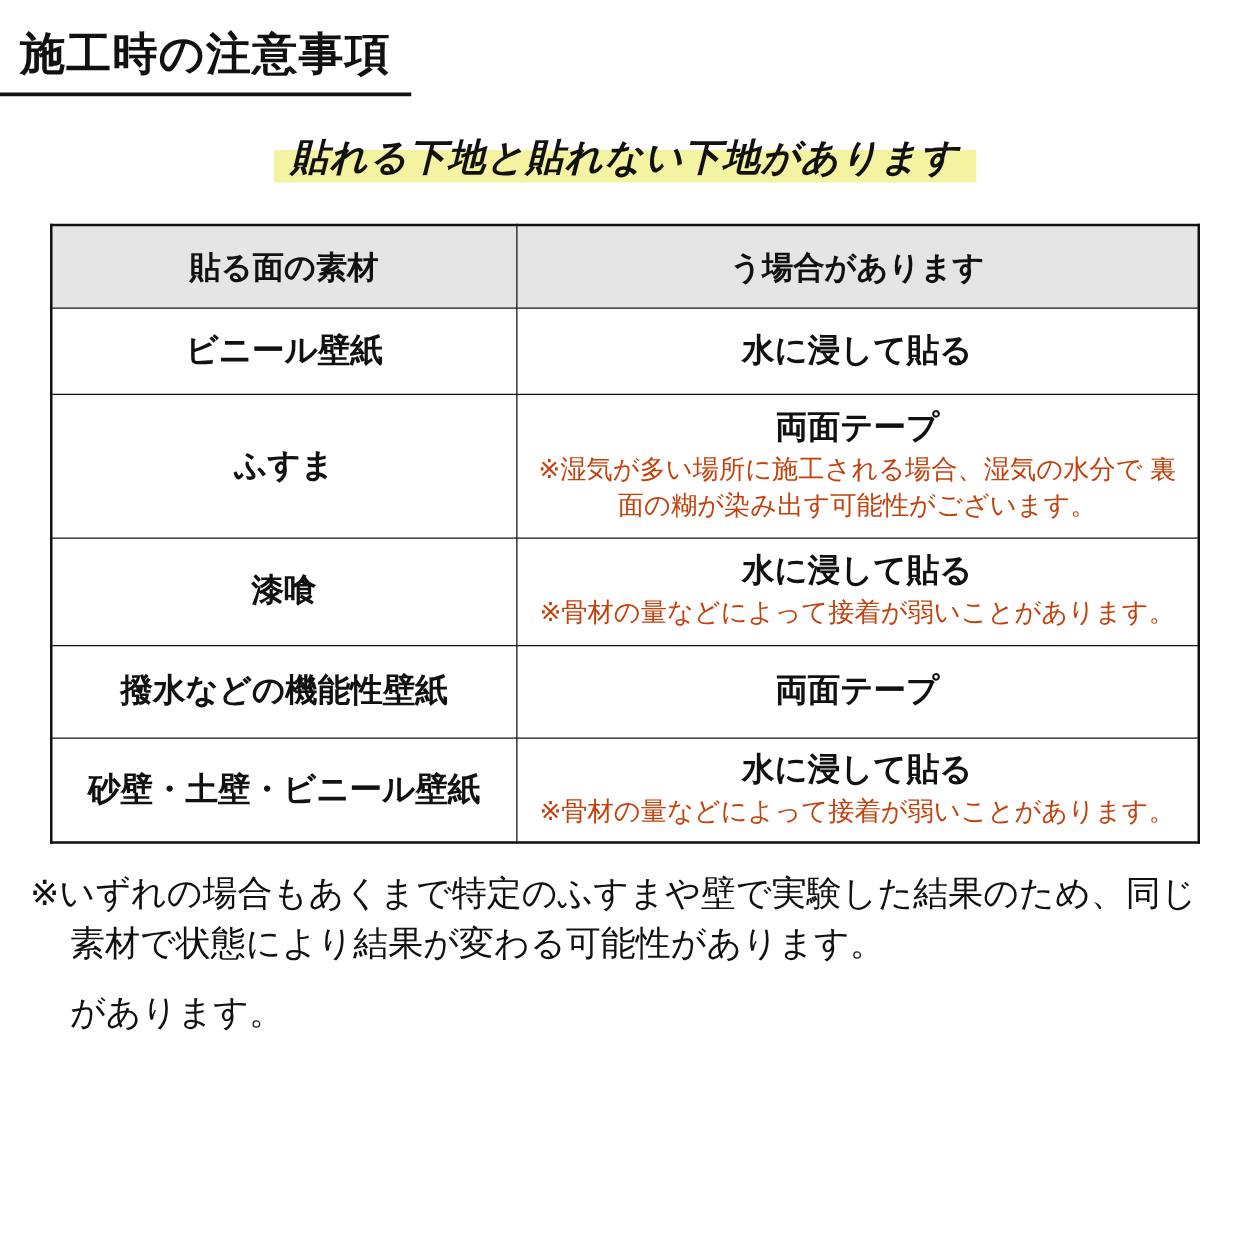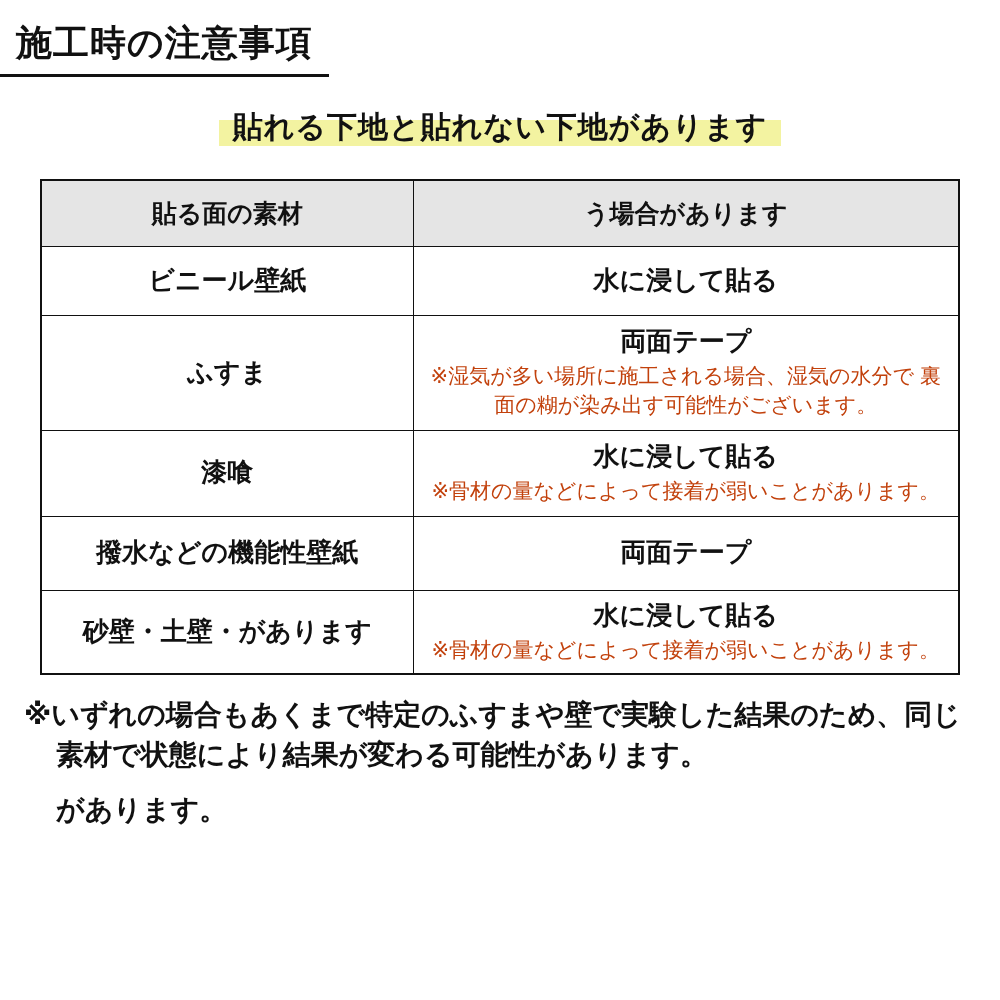--- a/index.html
+++ b/index.html
@@ -27,20 +27,21 @@
   
   .subtitle-wrap { text-align: center; margin-top: 30px; }
   .subtitle {
     display: inline-block;
     font-size: 30px;
     font-weight: 700;
     letter-spacing: 1px;
     line-height: 1.3;
     padding: 0 14px;
     background: linear-gradient(to bottom, transparent 34%, #f3f3a1 34%, #f3f3a1 100%);
+    font-style: italic;
   }
 
   
   table.spec {
     width: 920px;
     margin: 33px auto 0 auto;
     border-collapse: collapse;
     table-layout: fixed;
     border: 2px solid #111111;
   }
@@ -69,21 +70,21 @@
   .row-1 { height: 69px; }
   .row-2 { height: 115px; }
   .row-3 { height: 86px; }
   .row-4 { height: 74px; }
   .row-5 { height: 84px; }
 
   
   .footnotes { width: 952px; margin: 20px auto 0 auto; }
   .footnote {
     font-size: 28px;
-    font-weight: 700;
+    font-weight: 400;
     line-height: 1.42;
     margin-bottom: 15px;
     color: #111111;
   }
   .footnote .fn-line { display: block; }
   .footnote .fn-line-cont { padding-left: 32px; }
 </style>
 </head>
 <body>
 
@@ -139,21 +140,21 @@
     <tr class="row-4">
       <td>
         <div class="cell-main">撥水などの機能性壁紙</div>
       </td>
       <td>
         <div class="cell-main">両面テープ</div>
       </td>
     </tr>
     <tr class="row-5">
       <td>
-        <div class="cell-main">砂壁・土壁・があります</div>
+        <div class="cell-main">砂壁・土壁・ビニール壁紙</div>
       </td>
       <td>
         <div class="cell-main">水に浸して貼る</div>
         <div class="cell-note">※骨材の量などによって接着が弱いことがあります。</div>
       </td>
     </tr>
   </tbody>
 </table>
 
 <div class="footnotes">

